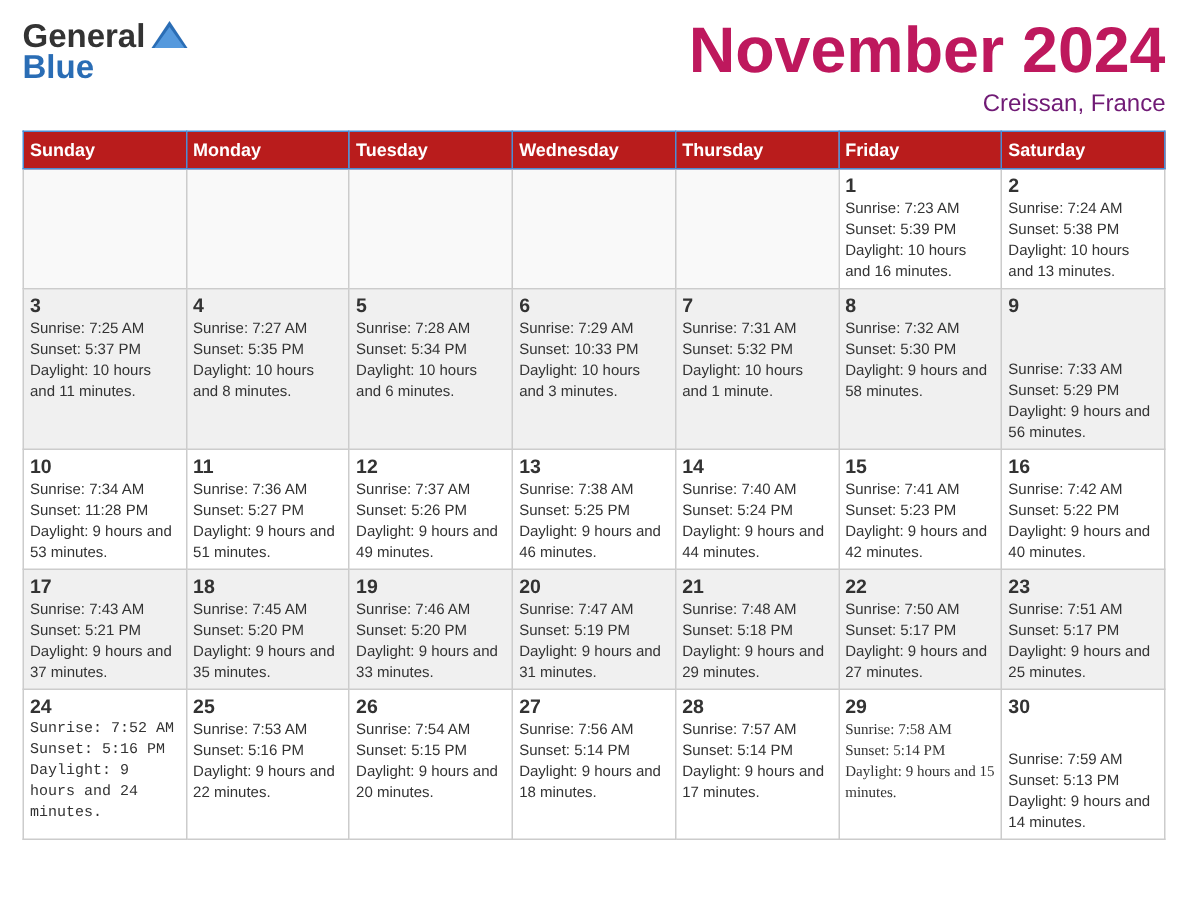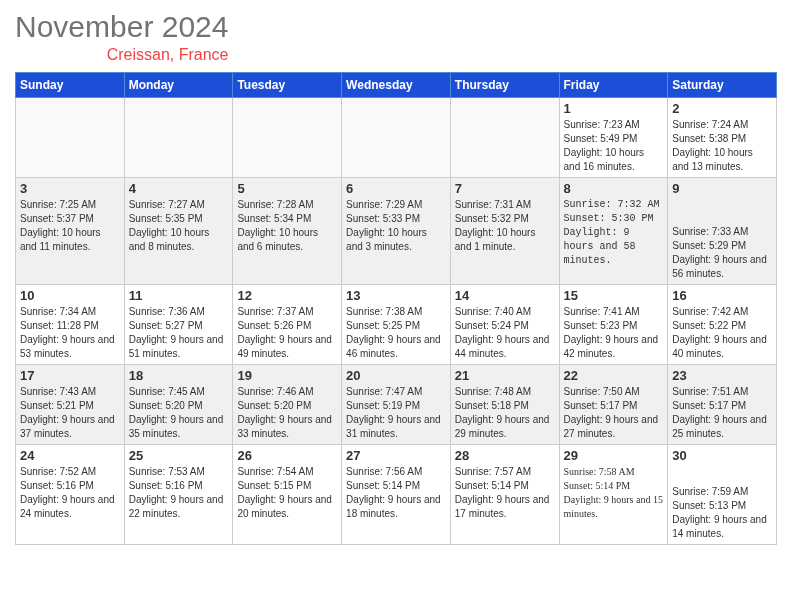--- a/index.html
+++ b/index.html
@@ -8,40 +8,52 @@
     .container { width: 792px; padding: 10px 15px; }
     
     .header { display: flex; justify-content: space-between; align-items: flex-start; margin-bottom: 8px; }
     
     .logo { display: flex; align-items: center; }
     .logo-text { font-size: 22px; font-weight: bold; line-height: 1; }
     .logo-general { color: #333; }
     .logo-blue { color: #2a6db5; }
     
     .title-block { text-align: right; }
-    .month-title { font-size: 30px; font-weight: 400; color: #737373; }
-    .location { font-size: 16px; color: #ef4444; margin-top: 2px; }
+    .month-title { font-size: 43px; font-weight: 700; color: #be185d; }
+    .location { font-size: 16px; color: #701a75; margin-top: 2px; }
     
     table { width: 100%; border-collapse: collapse; table-layout: fixed; }
     
-    th { background-color: #1d4ed8; color: #fff; font-size: 12px; font-weight: bold; padding: 5px 4px; text-align: left; border: 1px solid #4a8dd5; }
+    th { background-color: #b91c1c; color: #fff; font-size: 12px; font-weight: bold; padding: 5px 4px; text-align: left; border: 1px solid #4a8dd5; }
     
     td { vertical-align: top; border: 1px solid #ccc; padding: 3px 4px; font-size: 10px; color: #333; background: #fff; height: 80px; }
     
     td.empty { background: #f9f9f9; }
     td.shaded { background: #f0f0f0; }
     
     .day-num { font-size: 13px; font-weight: bold; color: #333; display: block; margin-bottom: 2px; }
     .day-info { font-size: 10px; line-height: 1.4; color: #333; }
   </style>
 </head>
 <body>
 
 <div class="container">
   <div class="header">
+    <div class="logo">
+      <div>
+        <div style="display:flex; align-items:center;">
+          <span class="logo-text logo-general">General</span>
+          <svg width="28" height="28" viewBox="0 0 28 28" style="margin-left:2px;">
+            <polygon points="14,4 26,22 2,22" fill="#2a6db5"></polygon>
+            <polygon points="14,8 24,22 4,22" fill="#5599dd"></polygon>
+          </svg>
+        </div>
+        <span class="logo-text logo-blue" style="display:block; margin-top:-4px;">Blue</span>
+      </div>
+    </div>
     <div class="title-block">
       <div class="month-title">November 2024</div>
       <div class="location">Creissan, France</div>
     </div>
   </div>
 
   <table>
     <thead>
       <tr>
         <th>Sunday</th>
@@ -56,21 +68,21 @@
     <tbody id="calendar-body">
     <tr>
           <td class="empty"></td>
           <td class="empty"></td>
           <td class="empty"></td>
           <td class="empty"></td>
           <td class="empty"></td>
           <td>
             <span class="day-num">1</span>
             <div class="day-info" style="white-space: pre-line;">Sunrise: 7:23 AM
-Sunset: 5:49 PM
+Sunset: 5:39 PM
 Daylight: 10 hours and 16 minutes.</div>
           </td>
           <td>
             <span class="day-num">2</span>
             <div class="day-info" style="white-space: pre-line;">Sunrise: 7:24 AM
 Sunset: 5:38 PM
 Daylight: 10 hours and 13 minutes.</div>
           </td>
         </tr>
         <tr>
@@ -88,32 +100,32 @@
           </td>
           <td class="shaded">
             <span class="day-num">5</span>
             <div class="day-info" style="white-space: pre-line;">Sunrise: 7:28 AM
 Sunset: 5:34 PM
 Daylight: 10 hours and 6 minutes.</div>
           </td>
           <td class="shaded">
             <span class="day-num">6</span>
             <div class="day-info" style="white-space: pre-line;">Sunrise: 7:29 AM
-Sunset: 5:33 PM
+Sunset: 10:33 PM
 Daylight: 10 hours and 3 minutes.</div>
           </td>
           <td class="shaded">
             <span class="day-num">7</span>
             <div class="day-info" style="white-space: pre-line;">Sunrise: 7:31 AM
 Sunset: 5:32 PM
 Daylight: 10 hours and 1 minute.</div>
           </td>
           <td class="shaded">
             <span class="day-num">8</span>
-            <div class="day-info" style="white-space: pre-line; font-family: Liberation Mono, monospace;">Sunrise: 7:32 AM
+            <div class="day-info" style="white-space: pre-line;">Sunrise: 7:32 AM
 Sunset: 5:30 PM
 Daylight: 9 hours and 58 minutes.</div>
           </td>
           <td class="shaded">
             <span class="day-num">9</span>
             <div class="day-info" style="white-space: pre-line; margin-top: 29px;">Sunrise: 7:33 AM
 Sunset: 5:29 PM
 Daylight: 9 hours and 56 minutes.</div>
           </td>
         </tr>
@@ -201,21 +213,21 @@
           <td class="shaded">
             <span class="day-num">23</span>
             <div class="day-info" style="white-space: pre-line;">Sunrise: 7:51 AM
 Sunset: 5:17 PM
 Daylight: 9 hours and 25 minutes.</div>
           </td>
         </tr>
         <tr>
           <td>
             <span class="day-num">24</span>
-            <div class="day-info" style="white-space: pre-line;">Sunrise: 7:52 AM
+            <div class="day-info" style="white-space: pre-line; font-family: Liberation Mono, monospace;">Sunrise: 7:52 AM
 Sunset: 5:16 PM
 Daylight: 9 hours and 24 minutes.</div>
           </td>
           <td>
             <span class="day-num">25</span>
             <div class="day-info" style="white-space: pre-line;">Sunrise: 7:53 AM
 Sunset: 5:16 PM
 Daylight: 9 hours and 22 minutes.</div>
           </td>
           <td>

